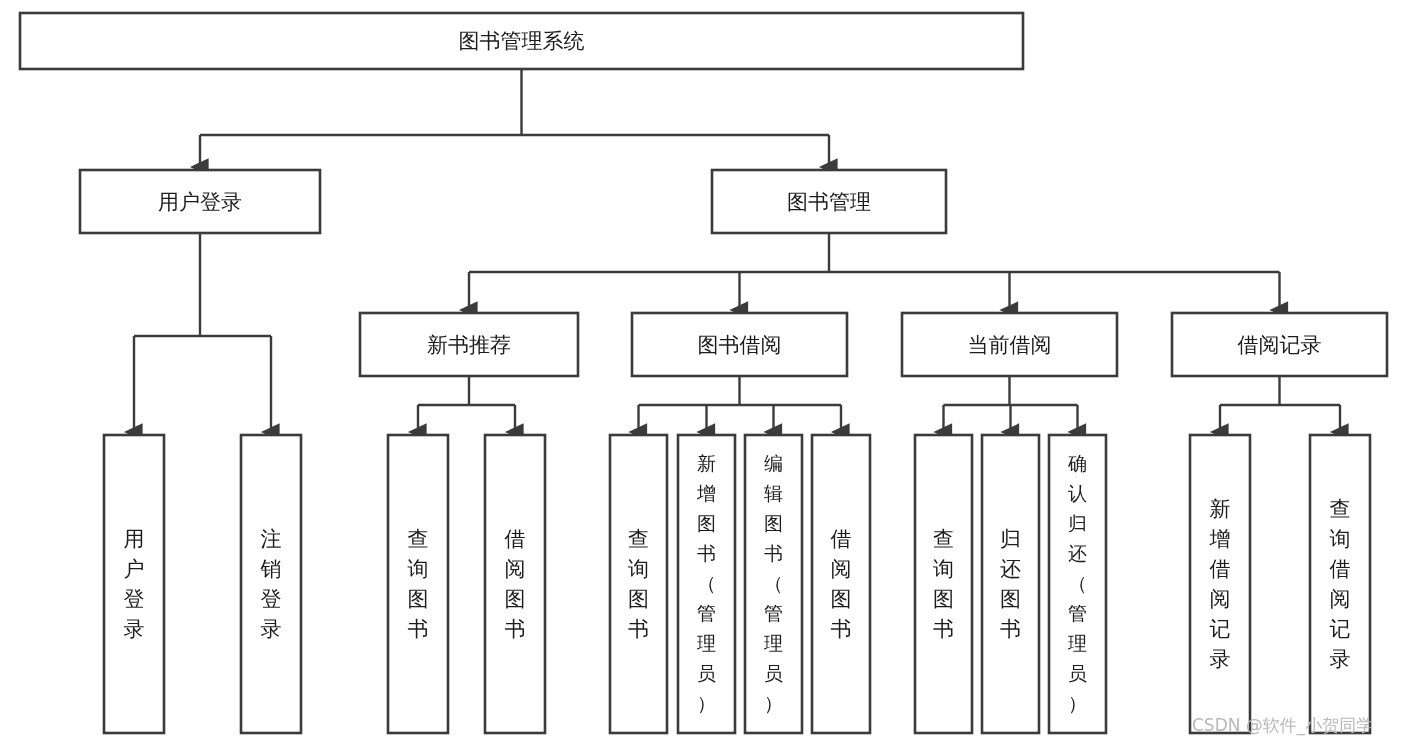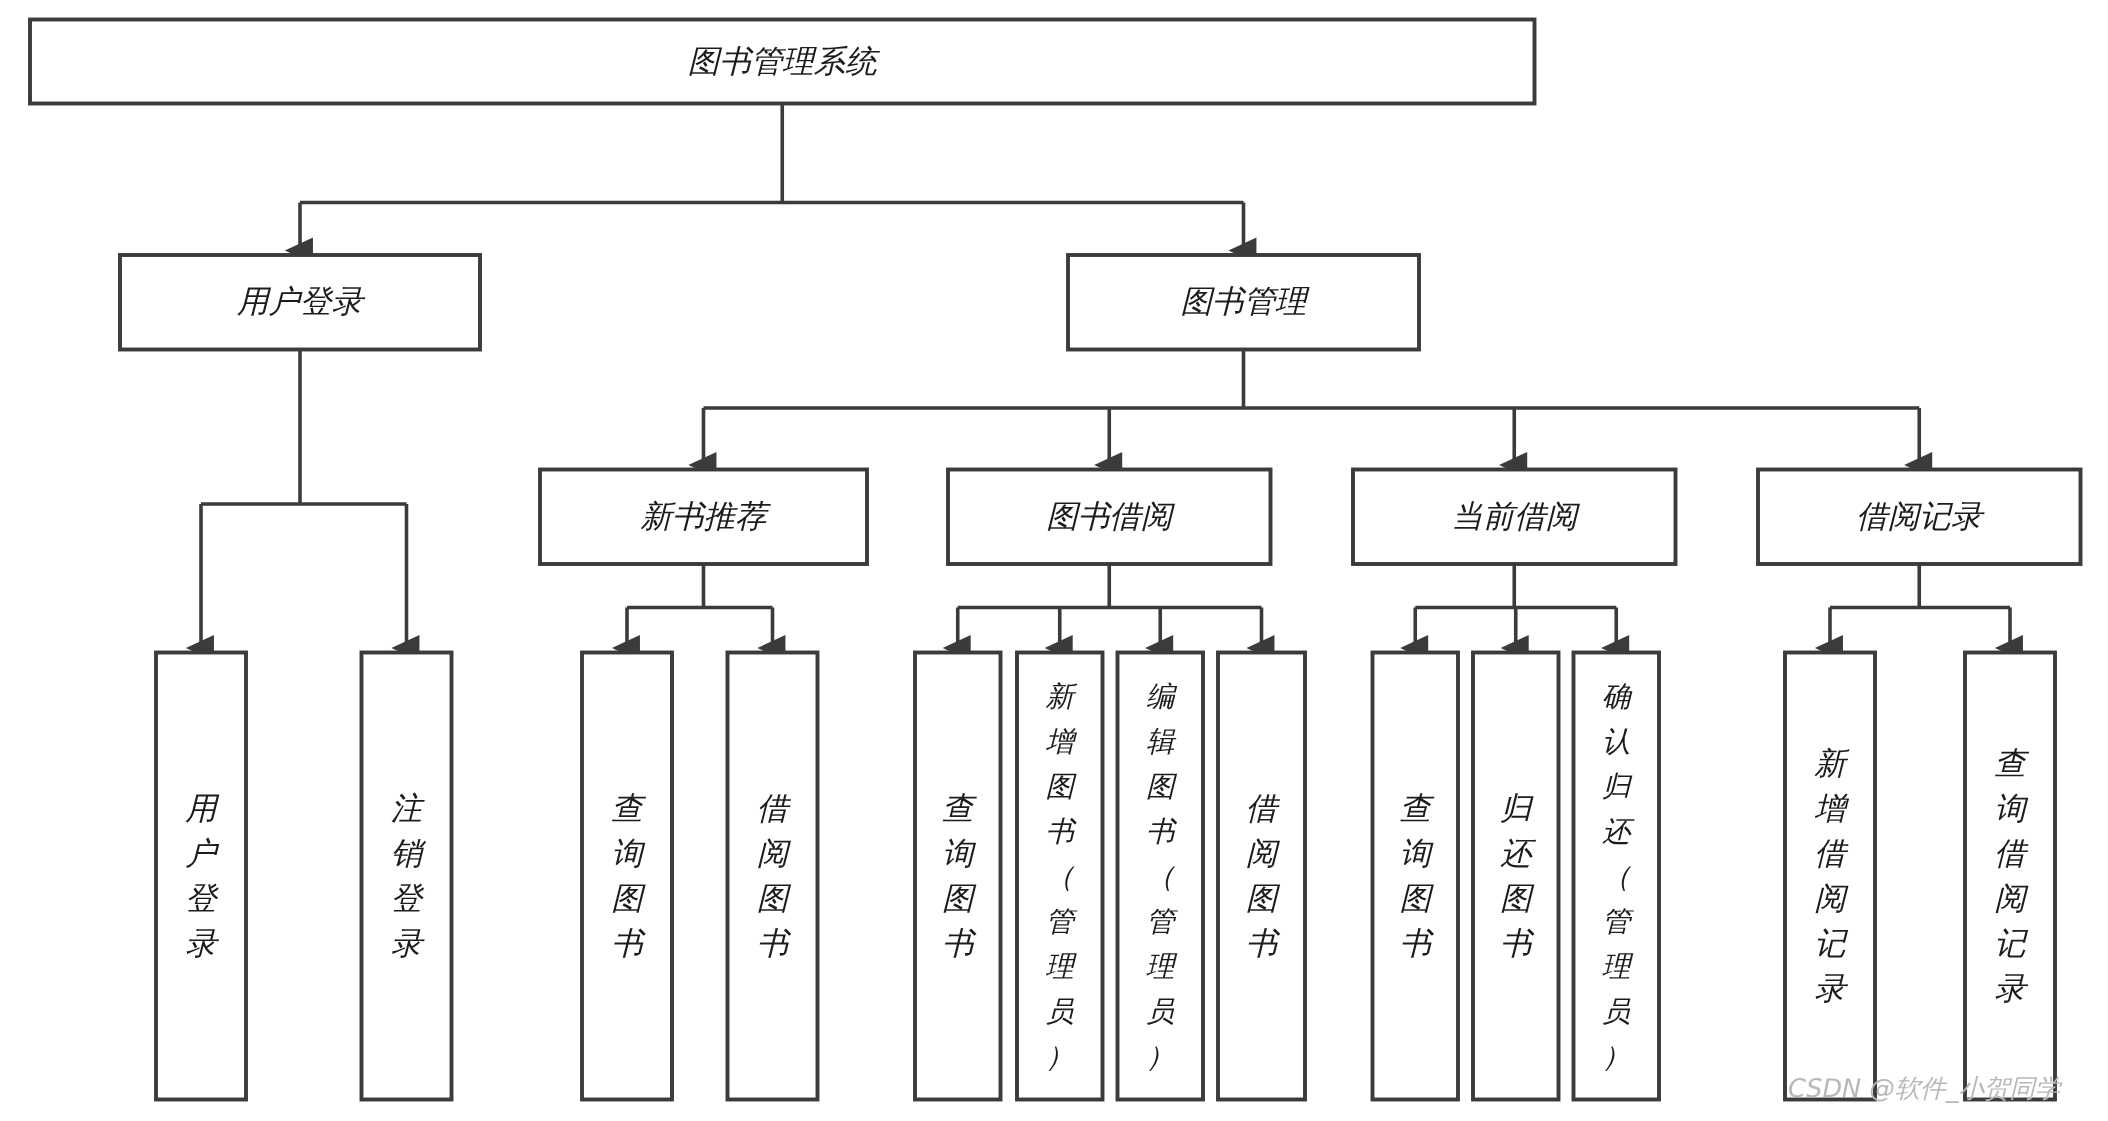--- a/index.html
+++ b/index.html
@@ -13,21 +13,20 @@
     font-family: "DejaVu Sans", "Liberation Sans", sans-serif;
     overflow: hidden;
     position: relative;
   }
   #diagram-root {
     position: absolute;
     left: 0;
     top: 0;
     width: 1405px;
     height: 747px;
-    font-style: italic;
   }
   svg.diagram {
     display: block;
     width: 1405px;
     height: 747px;
   }
   .node-box {
     fill: #ffffff;
     stroke: #3b3b3b;
     stroke-width: 2.6;

